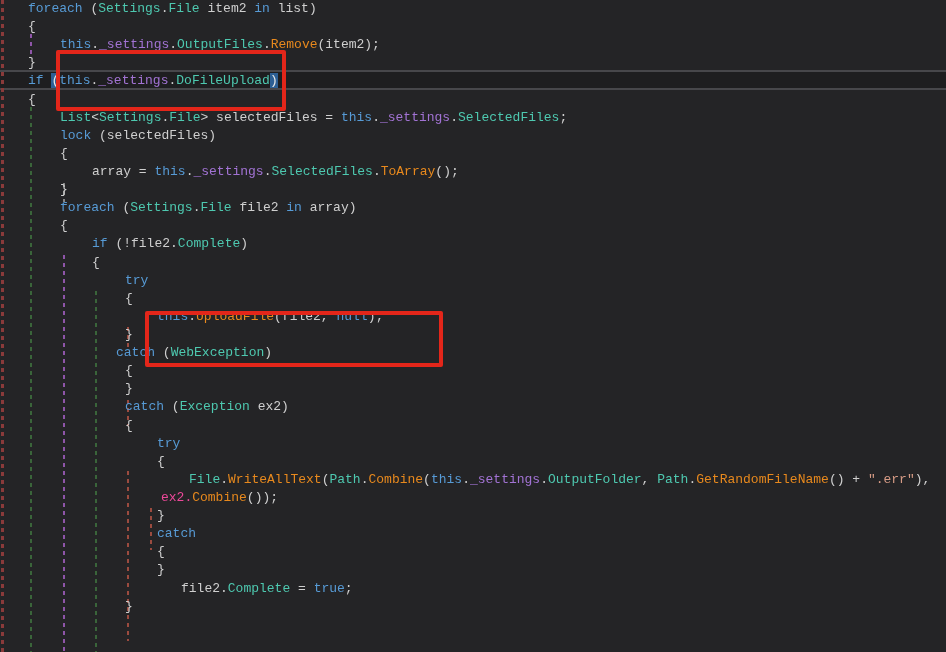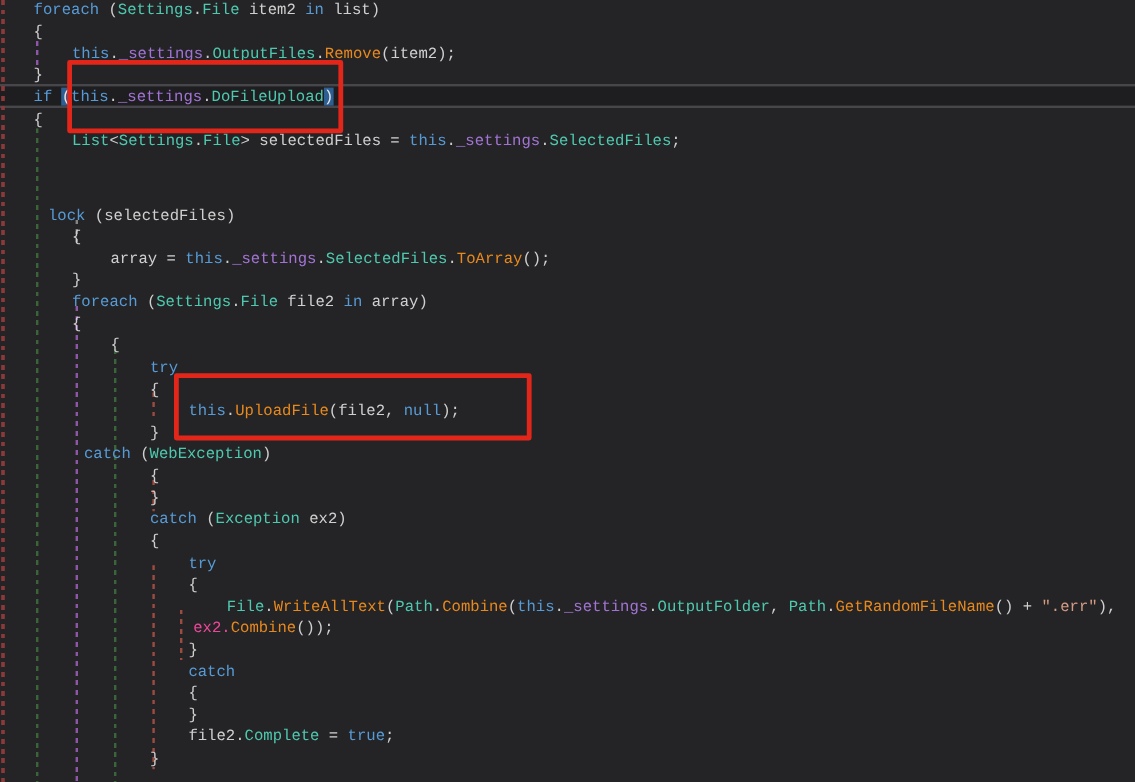--- a/index.html
+++ b/index.html
@@ -39,45 +39,46 @@
 <div class="editor" style="background: rgb(36, 36, 38);">
   <div class="band" style="top: 70px; height: 20px; background: rgb(30, 30, 32); border-top-color: rgb(71, 71, 75); border-bottom-color: rgb(71, 71, 75);"></div>
   <div class="code-layer">
       <div class="line" style="padding-left: 28px;"><span class="tok kw" style="color: rgb(87, 155, 214);">foreach</span><span class="tok pl" style="color: rgb(207, 207, 207);"> (</span><span class="tok ty" style="color: rgb(78, 201, 176);">Settings</span><span class="tok pl" style="color: rgb(207, 207, 207);">.</span><span class="tok ty" style="color: rgb(78, 201, 176);">File</span><span class="tok pl" style="color: rgb(207, 207, 207);"> item2 </span><span class="tok kw" style="color: rgb(87, 155, 214);">in</span><span class="tok pl" style="color: rgb(207, 207, 207);"> list)</span></div>
       <div class="line" style="padding-left: 28px;"><span class="tok pl" style="color: rgb(207, 207, 207);">{</span></div>
       <div class="line" style="padding-left: 60px;"><span class="tok kw" style="color: rgb(87, 155, 214);">this</span><span class="tok pl" style="color: rgb(207, 207, 207);">.</span><span class="tok fi" style="color: rgb(162, 115, 212);">_settings</span><span class="tok pl" style="color: rgb(207, 207, 207);">.</span><span class="tok ty" style="color: rgb(78, 201, 176);">OutputFiles</span><span class="tok pl" style="color: rgb(207, 207, 207);">.</span><span class="tok me" style="color: rgb(232, 137, 29);">Remove</span><span class="tok pl" style="color: rgb(207, 207, 207);">(item2);</span></div>
       <div class="line" style="padding-left: 28px;"><span class="tok pl" style="color: rgb(207, 207, 207);">}</span></div>
       <div class="line" style="padding-left: 28px;"><span class="tok kw" style="color: rgb(87, 155, 214);">if</span><span class="tok pl" style="color: rgb(207, 207, 207);"> </span><span class="tok hl" style="color: rgb(232, 232, 232); background: rgb(45, 95, 148);">(</span><span class="tok kw" style="color: rgb(87, 155, 214);">this</span><span class="tok pl" style="color: rgb(207, 207, 207);">.</span><span class="tok fi" style="color: rgb(162, 115, 212);">_settings</span><span class="tok pl" style="color: rgb(207, 207, 207);">.</span><span class="tok ty" style="color: rgb(78, 201, 176);">DoFileUpload</span><span class="tok hl" style="color: rgb(232, 232, 232); background: rgb(45, 95, 148);">)</span></div>
       <div class="line" style="padding-left: 28px;"><span class="tok pl" style="color: rgb(207, 207, 207);">{</span></div>
       <div class="line" style="padding-left: 60px;"><span class="tok ty" style="color: rgb(78, 201, 176);">List</span><span class="tok pl" style="color: rgb(207, 207, 207);">&lt;</span><span class="tok ty" style="color: rgb(78, 201, 176);">Settings</span><span class="tok pl" style="color: rgb(207, 207, 207);">.</span><span class="tok ty" style="color: rgb(78, 201, 176);">File</span><span class="tok pl" style="color: rgb(207, 207, 207);">&gt; selectedFiles = </span><span class="tok kw" style="color: rgb(87, 155, 214);">this</span><span class="tok pl" style="color: rgb(207, 207, 207);">.</span><span class="tok fi" style="color: rgb(162, 115, 212);">_settings</span><span class="tok pl" style="color: rgb(207, 207, 207);">.</span><span class="tok ty" style="color: rgb(78, 201, 176);">SelectedFiles</span><span class="tok pl" style="color: rgb(207, 207, 207);">;</span></div>
-      <div class="line" style="padding-left: 40px; margin-top: 44px;"><span class="tok kw" style="color: rgb(87, 155, 214);">lock</span><span class="tok pl" style="color: rgb(207, 207, 207);"> (selectedFiles)</span></div>
+      <div class="line" style="padding-left: 60px;"><span class="tok kw" style="color: rgb(87, 155, 214);">lock</span><span class="tok pl" style="color: rgb(207, 207, 207);"> (selectedFiles)</span></div>
       <div class="line" style="padding-left: 60px;"><span class="tok pl" style="color: rgb(207, 207, 207);">{</span></div>
       <div class="line" style="padding-left: 92px;"><span class="tok pl" style="color: rgb(207, 207, 207);">array = </span><span class="tok kw" style="color: rgb(87, 155, 214);">this</span><span class="tok pl" style="color: rgb(207, 207, 207);">.</span><span class="tok fi" style="color: rgb(162, 115, 212);">_settings</span><span class="tok pl" style="color: rgb(207, 207, 207);">.</span><span class="tok ty" style="color: rgb(78, 201, 176);">SelectedFiles</span><span class="tok pl" style="color: rgb(207, 207, 207);">.</span><span class="tok me" style="color: rgb(232, 137, 29);">ToArray</span><span class="tok pl" style="color: rgb(207, 207, 207);">();</span></div>
       <div class="line" style="padding-left: 60px;"><span class="tok pl" style="color: rgb(207, 207, 207);">}</span></div>
       <div class="line" style="padding-left: 60px;"><span class="tok kw" style="color: rgb(87, 155, 214);">foreach</span><span class="tok pl" style="color: rgb(207, 207, 207);"> (</span><span class="tok ty" style="color: rgb(78, 201, 176);">Settings</span><span class="tok pl" style="color: rgb(207, 207, 207);">.</span><span class="tok ty" style="color: rgb(78, 201, 176);">File</span><span class="tok pl" style="color: rgb(207, 207, 207);"> file2 </span><span class="tok kw" style="color: rgb(87, 155, 214);">in</span><span class="tok pl" style="color: rgb(207, 207, 207);"> array)</span></div>
       <div class="line" style="padding-left: 60px;"><span class="tok pl" style="color: rgb(207, 207, 207);">{</span></div>
+      <div class="line" style="padding-left: 92px;"><span class="tok kw" style="color: rgb(87, 155, 214);">if</span><span class="tok pl" style="color: rgb(207, 207, 207);"> (!file2.</span><span class="tok ty" style="color: rgb(78, 201, 176);">Complete</span><span class="tok pl" style="color: rgb(207, 207, 207);">)</span></div>
       <div class="line" style="padding-left: 92px;"><span class="tok pl" style="color: rgb(207, 207, 207);">{</span></div>
       <div class="line" style="padding-left: 125px;"><span class="tok kw" style="color: rgb(87, 155, 214);">try</span></div>
       <div class="line" style="padding-left: 125px;"><span class="tok pl" style="color: rgb(207, 207, 207);">{</span></div>
       <div class="line" style="padding-left: 157px;"><span class="tok kw" style="color: rgb(87, 155, 214);">this</span><span class="tok pl" style="color: rgb(207, 207, 207);">.</span><span class="tok me" style="color: rgb(232, 137, 29);">UploadFile</span><span class="tok pl" style="color: rgb(207, 207, 207);">(file2, </span><span class="tok kw" style="color: rgb(87, 155, 214);">null</span><span class="tok pl" style="color: rgb(207, 207, 207);">);</span></div>
       <div class="line" style="padding-left: 125px;"><span class="tok pl" style="color: rgb(207, 207, 207);">}</span></div>
-      <div class="line" style="padding-left: 70px;"><span class="tok kw" style="color: rgb(87, 155, 214);">catch</span><span class="tok pl" style="color: rgb(207, 207, 207);"> (</span><span class="tok ty" style="color: rgb(78, 201, 176);">WebException</span><span class="tok pl" style="color: rgb(207, 207, 207);">)</span></div>
+      <div class="line" style="padding-left: 116px;"><span class="tok kw" style="color: rgb(87, 155, 214);">catch</span><span class="tok pl" style="color: rgb(207, 207, 207);"> (</span><span class="tok ty" style="color: rgb(78, 201, 176);">WebException</span><span class="tok pl" style="color: rgb(207, 207, 207);">)</span></div>
       <div class="line" style="padding-left: 125px;"><span class="tok pl" style="color: rgb(207, 207, 207);">{</span></div>
       <div class="line" style="padding-left: 125px;"><span class="tok pl" style="color: rgb(207, 207, 207);">}</span></div>
       <div class="line" style="padding-left: 125px;"><span class="tok kw" style="color: rgb(87, 155, 214);">catch</span><span class="tok pl" style="color: rgb(207, 207, 207);"> (</span><span class="tok ty" style="color: rgb(78, 201, 176);">Exception</span><span class="tok pl" style="color: rgb(207, 207, 207);"> ex2)</span></div>
       <div class="line" style="padding-left: 125px;"><span class="tok pl" style="color: rgb(207, 207, 207);">{</span></div>
       <div class="line" style="padding-left: 157px;"><span class="tok kw" style="color: rgb(87, 155, 214);">try</span></div>
       <div class="line" style="padding-left: 157px;"><span class="tok pl" style="color: rgb(207, 207, 207);">{</span></div>
       <div class="line" style="padding-left: 189px;"><span class="tok ty" style="color: rgb(78, 201, 176);">File</span><span class="tok pl" style="color: rgb(207, 207, 207);">.</span><span class="tok me" style="color: rgb(232, 137, 29);">WriteAllText</span><span class="tok pl" style="color: rgb(207, 207, 207);">(</span><span class="tok ty" style="color: rgb(78, 201, 176);">Path</span><span class="tok pl" style="color: rgb(207, 207, 207);">.</span><span class="tok me" style="color: rgb(232, 137, 29);">Combine</span><span class="tok pl" style="color: rgb(207, 207, 207);">(</span><span class="tok kw" style="color: rgb(87, 155, 214);">this</span><span class="tok pl" style="color: rgb(207, 207, 207);">.</span><span class="tok fi" style="color: rgb(162, 115, 212);">_settings</span><span class="tok pl" style="color: rgb(207, 207, 207);">.</span><span class="tok ty" style="color: rgb(78, 201, 176);">OutputFolder</span><span class="tok pl" style="color: rgb(207, 207, 207);">, </span><span class="tok ty" style="color: rgb(78, 201, 176);">Path</span><span class="tok pl" style="color: rgb(207, 207, 207);">.</span><span class="tok me" style="color: rgb(232, 137, 29);">GetRandomFileName</span><span class="tok pl" style="color: rgb(207, 207, 207);">() + </span><span class="tok st" style="color: rgb(214, 155, 133);">".err"</span><span class="tok pl" style="color: rgb(207, 207, 207);">),</span></div>
       <div class="line" style="padding-left: 161px;"><span class="tok pl" style="color: #ec4899;">ex2.</span><span class="tok me" style="color: rgb(232, 137, 29);">Combine</span><span class="tok pl" style="color: rgb(207, 207, 207);">());</span></div>
       <div class="line" style="padding-left: 157px;"><span class="tok pl" style="color: rgb(207, 207, 207);">}</span></div>
       <div class="line" style="padding-left: 157px;"><span class="tok kw" style="color: rgb(87, 155, 214);">catch</span></div>
       <div class="line" style="padding-left: 157px;"><span class="tok pl" style="color: rgb(207, 207, 207);">{</span></div>
       <div class="line" style="padding-left: 157px;"><span class="tok pl" style="color: rgb(207, 207, 207);">}</span></div>
-      <div class="line" style="padding-left: 157px;"><span class="tok pl" style="color: rgb(207, 207, 207);">file2.</span><span class="tok ty" style="color: rgb(78, 201, 176);">Complete</span><span class="tok pl" style="color: rgb(207, 207, 207);"> = </span><span class="tok kw" style="color: rgb(87, 155, 214);">true</span><span class="tok pl" style="color: rgb(207, 207, 207);">;</span></div>
+      <div class="line" style="padding-left: 157px; margin-left: 24px;"><span class="tok pl" style="color: rgb(207, 207, 207);">file2.</span><span class="tok ty" style="color: rgb(78, 201, 176);">Complete</span><span class="tok pl" style="color: rgb(207, 207, 207);"> = </span><span class="tok kw" style="color: rgb(87, 155, 214);">true</span><span class="tok pl" style="color: rgb(207, 207, 207);">;</span></div>
       <div class="line" style="padding-left: 125px;"><span class="tok pl" style="color: rgb(207, 207, 207);">}</span></div>
     </div>
 <div class="guide" style="left: 1px; top: 0px; height: 652px; width: 2.5px; background: repeating-linear-gradient(rgb(138, 58, 58) 0px, rgb(138, 58, 58) 4px, transparent 4px, transparent 8px);"></div>
     <div class="guide" style="left: 30px; top: 34px; height: 21px; width: 1.5px; background: repeating-linear-gradient(rgb(142, 85, 168) 0px, rgb(142, 85, 168) 4px, transparent 4px, transparent 8px);"></div>
     <div class="guide" style="left: 30px; top: 107px; height: 545px; width: 1.5px; background: repeating-linear-gradient(rgb(58, 101, 58) 0px, rgb(58, 101, 58) 4px, transparent 4px, transparent 8px);"></div>
     <div class="guide" style="left: 63px; top: 183px; height: 19px; width: 1.5px; background: repeating-linear-gradient(rgb(133, 133, 133) 0px, rgb(133, 133, 133) 4px, transparent 4px, transparent 8px);"></div>
     <div class="guide" style="left: 63px; top: 255px; height: 397px; width: 1.5px; background: repeating-linear-gradient(rgb(142, 85, 168) 0px, rgb(142, 85, 168) 4px, transparent 4px, transparent 8px);"></div>
     <div class="guide" style="left: 95px; top: 291px; height: 361px; width: 1.5px; background: repeating-linear-gradient(rgb(58, 101, 58) 0px, rgb(58, 101, 58) 4px, transparent 4px, transparent 8px);"></div>
     <div class="guide" style="left: 127px; top: 327px; height: 21px; width: 1.5px; background: repeating-linear-gradient(rgb(155, 75, 63) 0px, rgb(155, 75, 63) 4px, transparent 4px, transparent 8px);"></div>
     <div class="guide" style="left: 127px; top: 400px; height: 26px; width: 1.5px; background: repeating-linear-gradient(rgb(155, 75, 63) 0px, rgb(155, 75, 63) 4px, transparent 4px, transparent 8px);"></div>

